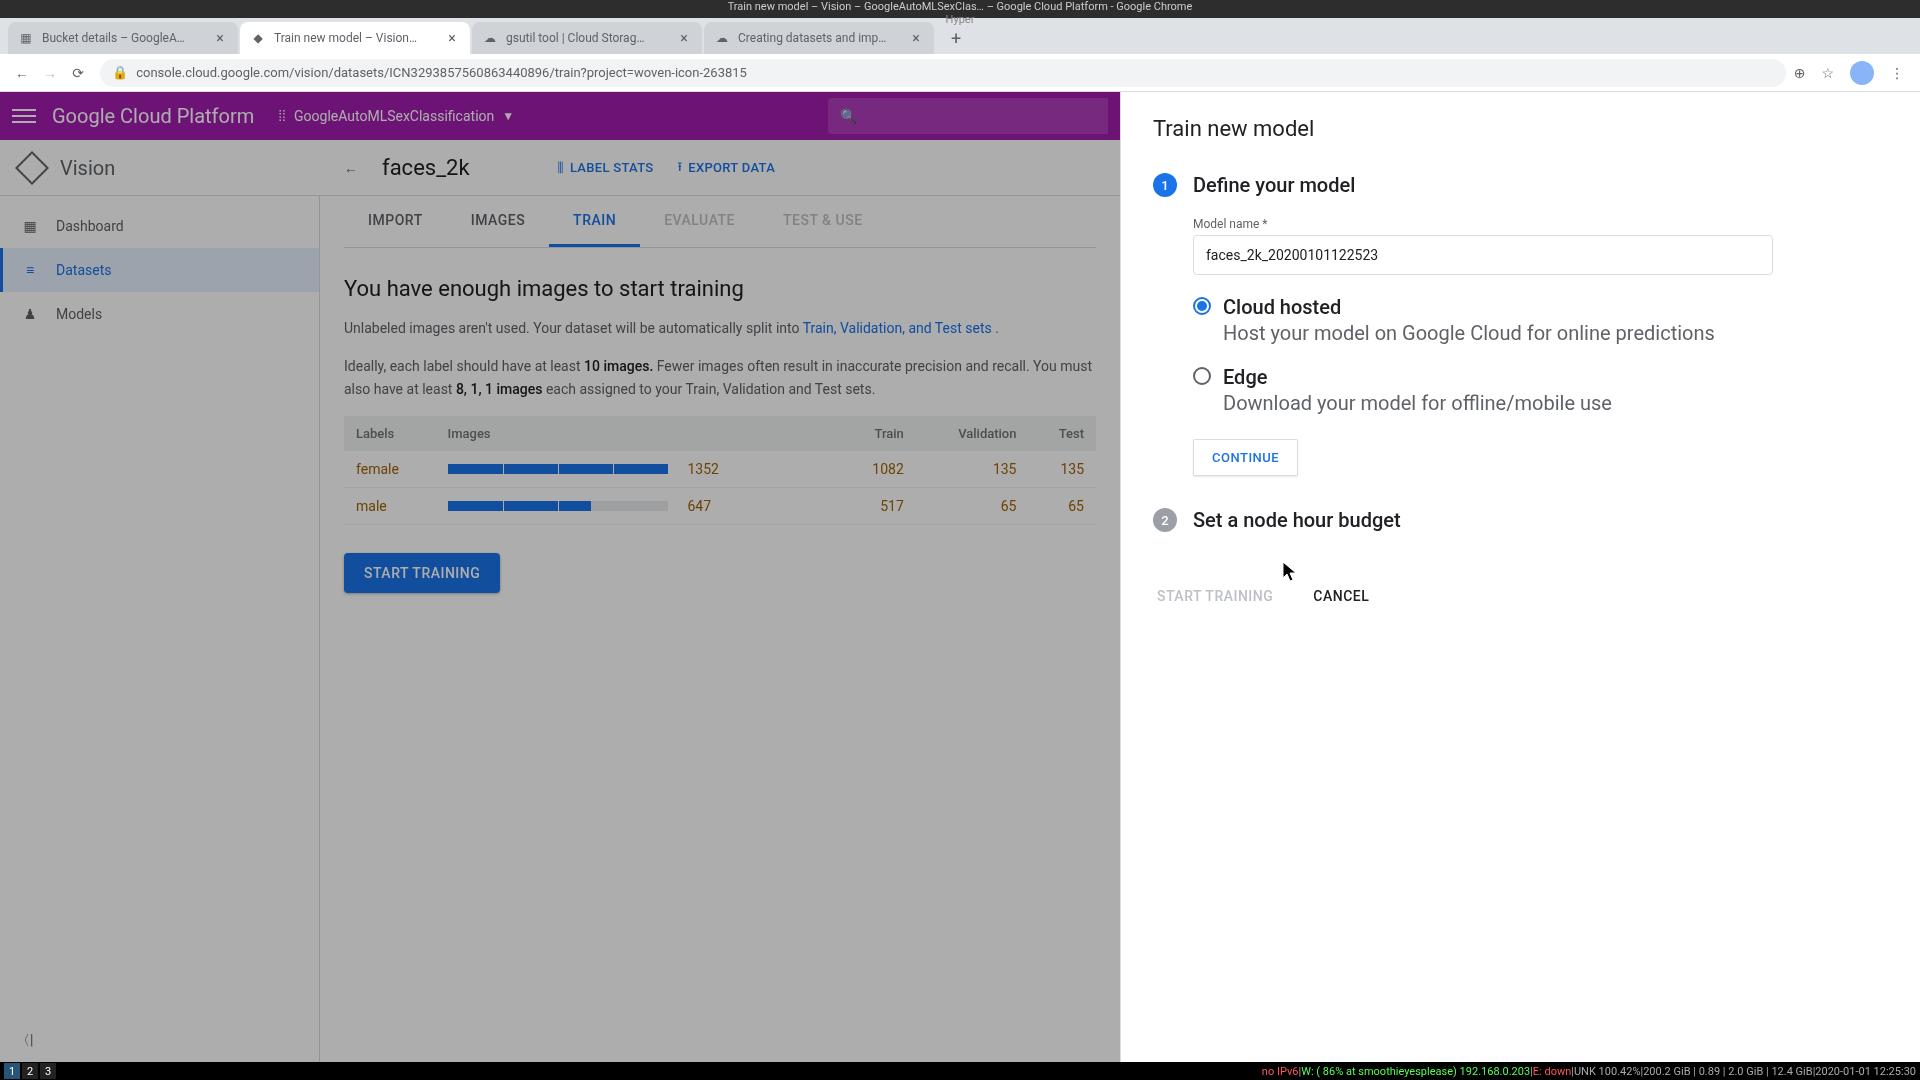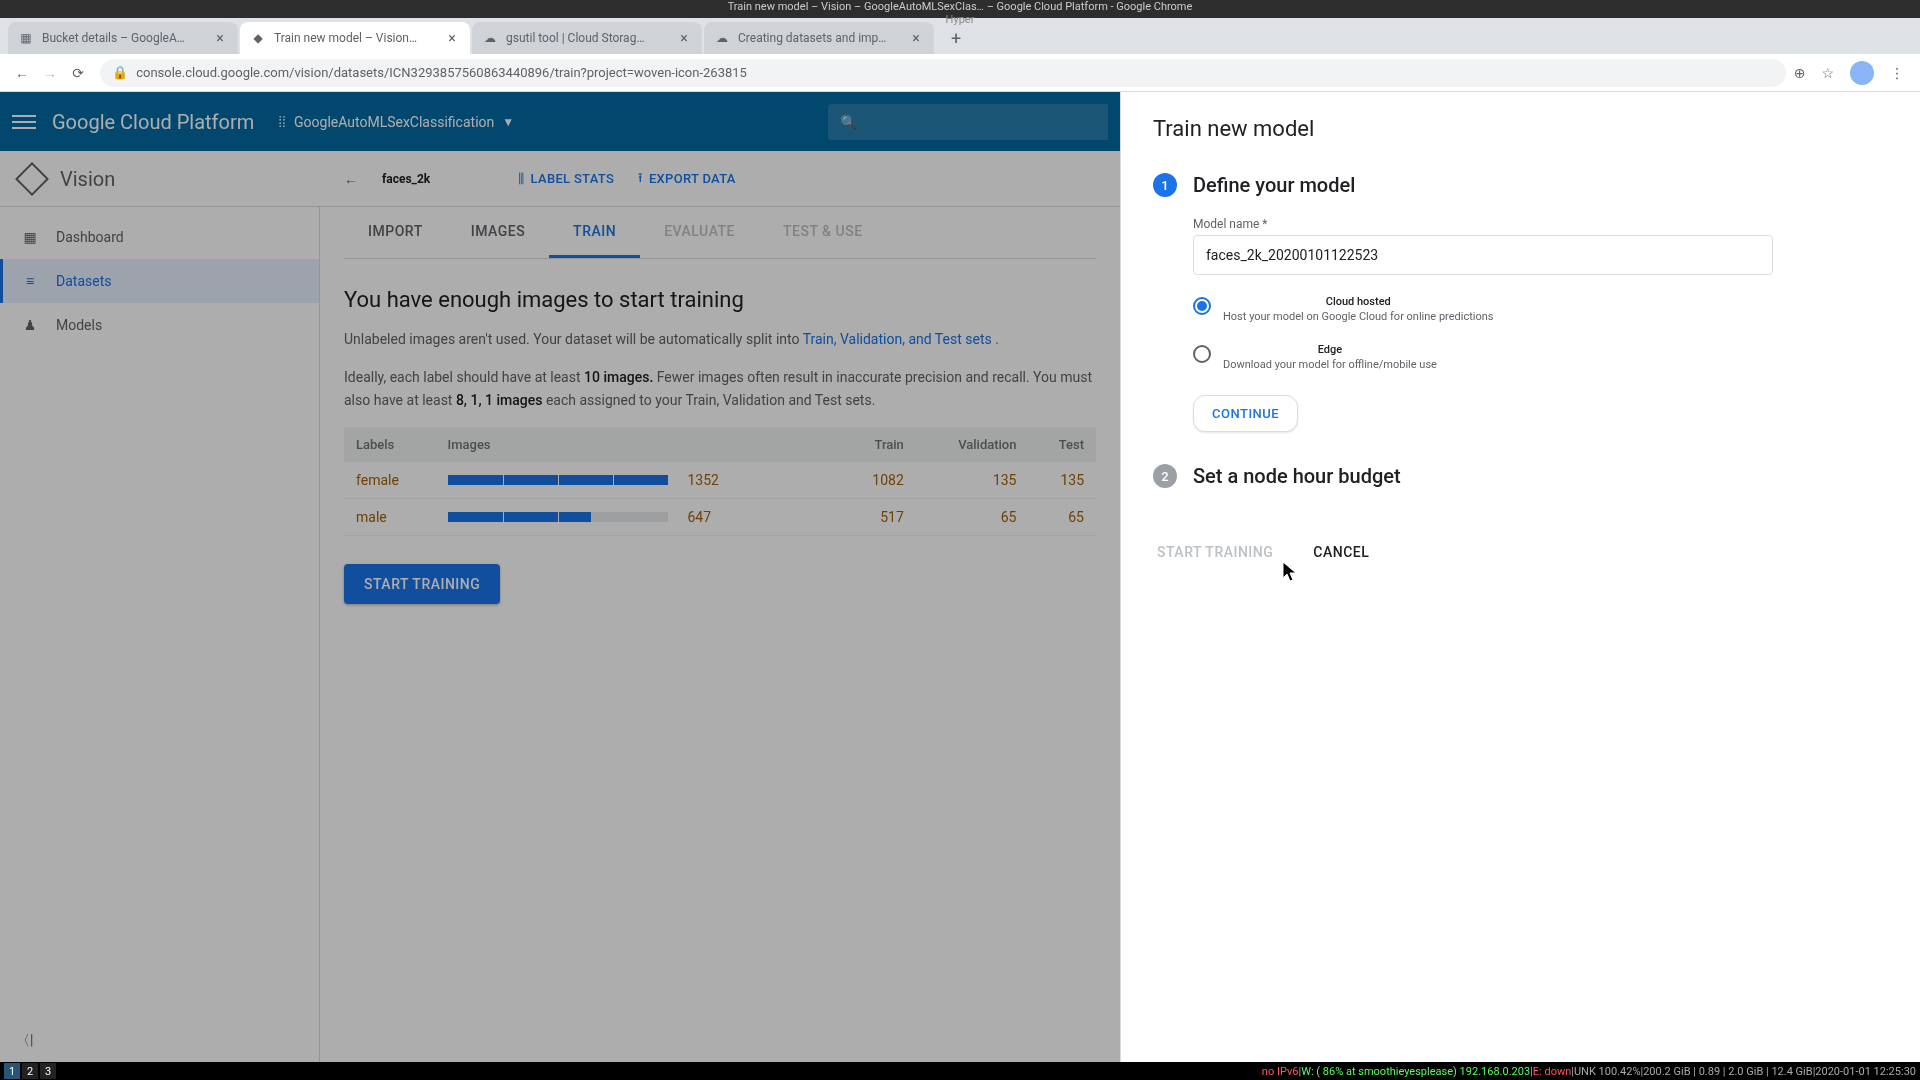--- a/index.html
+++ b/index.html
@@ -26,38 +26,38 @@
 .omnibox { flex: 1; height: 28px; background: #f1f3f4; border-radius: 14px; display: flex; align-items: center; padding: 0 12px; margin: 0 8px; font-size: 13px; color: #5f6368; }
 .omnibox .lock { margin-right: 8px; color: #5f6368; }
 .omnibox .url { flex:1; }
 .toolbar .right-icons { display: flex; align-items: center; gap: 16px; padding-right: 8px; color: #5f6368; }
 .avatar { width: 24px; height: 24px; border-radius: 50%; background: #8ab4f8; }
 
 
 .app { position: relative; height: calc(100% - 18px - 36px - 38px - 18px); display: flex; }
 
 
-.gcp-header { background: #0369a1; height: 59px; display: flex; align-items: center; color: #fff; padding: 0 12px; gap: 16px; }
+.gcp-header { background: #a21caf; height: 48px; display: flex; align-items: center; color: #fff; padding: 0 12px; gap: 16px; }
 .hamburger { width: 24px; height: 24px; display:flex; flex-direction:column; justify-content:center; gap:4px; }
 .hamburger span { display:block; height:2px; background:#fff; }
 .gcp-logo { font-size: 20px; font-weight: 400; }
 .project-picker { display:flex; align-items:center; gap:8px; font-size:14px; cursor:pointer; padding: 4px 8px; }
 .project-picker .dots { display:inline-block; }
 .project-picker .chev { font-size: 12px; }
 .gcp-search { margin-left: auto; background: rgba(255,255,255,0.15); height: 36px; width: 280px; border-radius: 4px 0 0 4px; display:flex; align-items:center; padding: 0 12px; color:#fff; }
 
 
 .main-col { flex: 1; display: flex; flex-direction: column; background:#fff; position: relative; }
 .scrim { position:absolute; inset:0; background: rgba(0,0,0,0.32); z-index: 5; pointer-events:none; }
 
 .subheader { height: 56px; display:flex; align-items:center; padding: 0 20px; gap: 24px; border-bottom: 1px solid #dadce0; }
 .vision-brand { display:flex; align-items:center; gap: 16px; font-size: 20px; color:#5f6368; width: 300px; }
 .vision-diamond { width:24px; height:24px; border:2px solid #5f6368; transform: rotate(45deg); }
 .back-arrow { color:#5f6368; }
-.dataset-name { font-size: 12px; color:#202124; font-weight:700; }
+.dataset-name { font-size: 22px; color:#202124; font-weight:400; }
 .header-action { display:flex; align-items:center; gap:6px; color:#1a73e8; font-weight:500; font-size:13px; letter-spacing:0.3px; }
 
 .body-row { flex:1; display:flex; }
 .sidebar { width: 320px; border-right:1px solid #dadce0; padding-top: 8px; position:relative; }
 .side-item { display:flex; align-items:center; gap:16px; padding: 12px 20px; color:#5f6368; font-size:14px; }
 .side-item.active { color:#1a73e8; background: #e8f0fe; border-left: 3px solid #1a73e8; padding-left:17px; }
 .side-icon { width:20px; height:20px; display:inline-flex; align-items:center; justify-content:center; }
 .collapse-btn { position:absolute; bottom: 12px; left: 16px; color:#5f6368; }
 
 .content { flex:1; padding: 0 24px 24px; }
@@ -89,24 +89,24 @@
 .step-num { width:24px; height:24px; border-radius:50%; background:#1a73e8; color:#fff; display:flex; align-items:center; justify-content:center; font-size:13px; font-weight:500; }
 .step-num.inactive { background:#9aa0a6; }
 .step-title { font-size: 20px; color:#202124; font-weight:500; }
 .step-body { margin-left: 40px; margin-bottom: 32px; }
 .field-label { font-size:12px; color:#5f6368; margin-bottom:4px; display:block; }
 .text-input { width: 580px; height:40px; border:1px solid #dadce0; border-radius:4px; padding: 0 12px; font-size:14px; color:#202124; }
 .radio-row { display:flex; align-items:flex-start; gap:12px; margin-top: 20px; }
 .radio { width:18px; height:18px; border:2px solid #5f6368; border-radius:50%; margin-top:2px; display:flex; align-items:center; justify-content:center; flex-shrink:0; }
 .radio.checked { border-color:#1a73e8; }
 .radio.checked::after { content:''; width:10px; height:10px; background:#1a73e8; border-radius:50%; }
-.radio-label { color:#202124; font-size:11px;text-align:center; }
+.radio-label { color:#202124; font-size:20px; }
 .radio-label .title { font-weight:500; }
 .radio-label .desc { color:#5f6368; margin-top:2px; }
-.continue-btn { margin-top: 24px; border:1px solid #dadce0; background:#fff; color:#1a73e8; font-weight:500; letter-spacing:0.5px; padding: 10px 18px; border-radius:12px; font-size:13px; box-shadow: 0 1px 2px rgba(0,0,0,0.1); }
+.continue-btn { margin-top: 24px; border:1px solid #dadce0; background:#fff; color:#1a73e8; font-weight:500; letter-spacing:0.5px; padding: 10px 18px; border-radius:2px; font-size:13px; box-shadow: 0 1px 2px rgba(0,0,0,0.1); }
 .panel-actions { margin-top: 48px; display:flex; gap: 32px; }
 .panel-actions button { border:none; background:none; font-size:14px; font-weight:500; letter-spacing:0.5px; padding: 8px 4px; }
 .panel-actions .primary-dis { color:#bdc1c6; }
 .panel-actions .cancel { color:#202124; }
 
 .cursor { position:absolute; width:14px; height:20px; z-index:100; pointer-events:none; }
 
 
 .statusbar { position:absolute; bottom:0; left:0; right:0; height:18px; background:#000; color:#aaa; font-family: monospace; font-size:11px; display:flex; align-items:center; padding: 0 4px; }
 .statusbar .ws { background:#285577; color:#fff; width:16px; height:16px; display:inline-flex; align-items:center; justify-content:center; margin-right:2px; }

